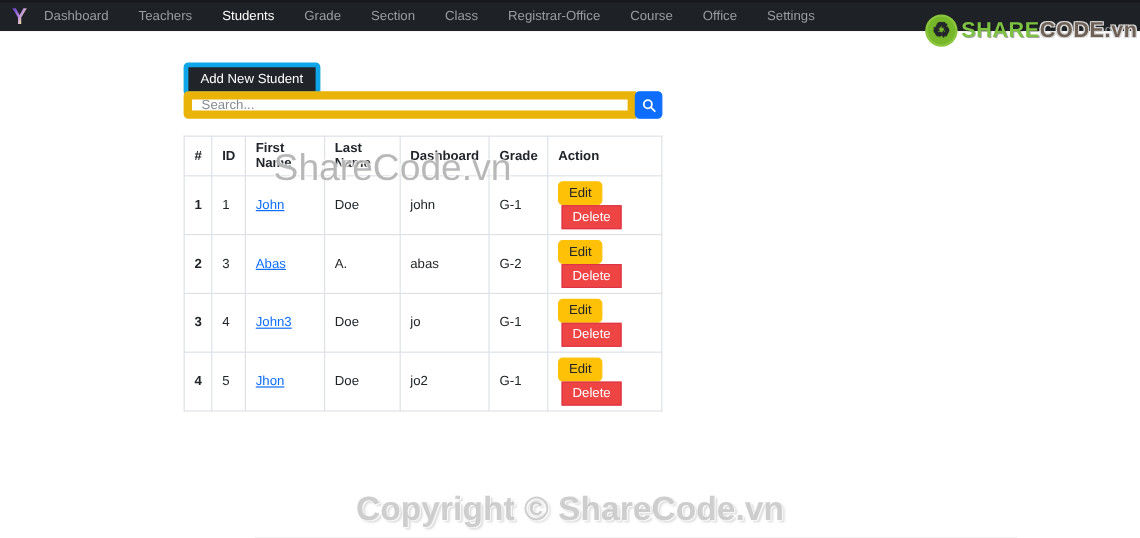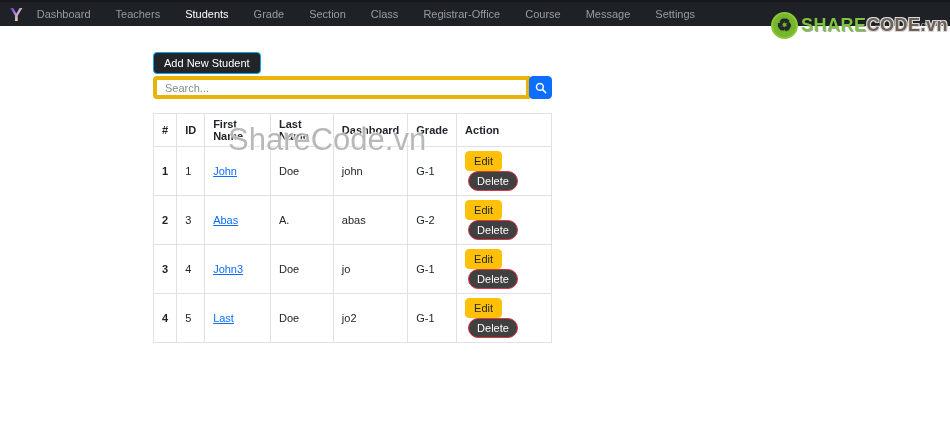--- a/index.html
+++ b/index.html
@@ -46,28 +46,28 @@
     color: #6e6054;
     text-shadow: -1px -1px 0 #d8d8d8, 1px -1px 0 #d8d8d8, -1px 1px 0 #d8d8d8, 1px 1px 0 #d8d8d8;
     margin-top: 29px;
   }
 
   
   .content { position: absolute; top: 26px; left: 0; right: 0; bottom: 0; background: #fff; }
 
   .btn-add {
     position: absolute; left: 153px; top: 26px;
-    background: #212529; color: #fff; border: 1px solid #0ea5e9;
+    background: #212529; color: #fff; border: 4px solid #0ea5e9;
     font-size: 11px; padding: 4px 10px; border-radius: 4px; cursor: pointer;
     font-family: "Liberation Sans", sans-serif;
   }
 
   .search-group { position: absolute; left: 153px; top: 50px; width: 399px; height: 23px; display: flex; }
   .search-input {
-    flex: 1; height: 100%; border: 4px solid #eab308; border-radius: 4px 0 0 4px;
+    flex: 1; height: 100%; border: 7px solid #eab308; border-radius: 4px 0 0 4px;
     padding: 0 8px; font-size: 11px; color: #212529; outline: none;
     font-family: "Liberation Sans", sans-serif;
   }
   .search-input::placeholder { color: #848b91; }
   .search-btn {
     width: 23px; height: 100%; background: #0d6efd; border: 1px solid #0d6efd;
     border-radius: 4px; margin-left: -1px; cursor: pointer;
     display: flex; align-items: center; justify-content: center;
   }
 
@@ -84,22 +84,22 @@
   .students-table tbody th { border: 1px solid #dee2e6; padding: 4px 8px; text-align: left; font-weight: bold; }
   .col-num { width: 23px; } .col-id { width: 21px; } .col-first { width: 72px; }
   .col-last { width: 68px; } .col-user { width: 66px; } .col-grade { width: 46px; } .col-action { width: 103px; }
   .name-link { color: #0d6efd; text-decoration: underline; cursor: pointer; }
   .btn-edit {
     background: #ffc107; color: #212529; border: 1px solid #ffc107;
     font-size: 11px; padding: 3px 8px; border-radius: 4px; cursor: pointer;
     font-family: "Liberation Sans", sans-serif;
   }
   .btn-delete {
-    background: #404040; color: #fff; border: 1px solid #dc3545;
-    font-size: 11px; padding: 3px 8px; border-radius: 10px; cursor: pointer;
+    background: #ef4444; color: #fff; border: 1px solid #dc3545;
+    font-size: 11px; padding: 3px 8px; border-radius: 0; cursor: pointer;
     margin-left: 3px; font-family: "Liberation Sans", sans-serif;
   }
 
   
   .wm-center {
     position: absolute; left: 228px; top: 122px; font-size: 31px; font-weight: normal;
     color: rgba(125,125,125,0.55);
     text-shadow: 1px 1px 1px rgba(255,255,255,0.9), -1px -1px 1px rgba(255,255,255,0.9);
     pointer-events: none; white-space: nowrap; z-index: 4;
   }
@@ -119,21 +119,21 @@
     <span class="brand">Y</span>
     <div class="nav-items">
       <a class="nav-item">Dashboard</a>
       <a class="nav-item">Teachers</a>
       <a class="nav-item active">Students</a>
       <a class="nav-item">Grade</a>
       <a class="nav-item">Section</a>
       <a class="nav-item">Class</a>
       <a class="nav-item">Registrar-Office</a>
       <a class="nav-item">Course</a>
-      <a class="nav-item">Message</a>
+      <a class="nav-item">Office</a>
       <a class="nav-item">Settings</a>
     </div>
     <a class="logout">Logout</a>
   </nav>
 
   <div class="sclogo">
     <span class="ring">♻</span>
     <span class="txt">
       <span class="share">SHARE</span><span class="code">CODE.vn</span>
     </span>
@@ -207,28 +207,29 @@
           <td>jo</td>
           <td>G-1</td>
           <td>
             <button class="btn-edit">Edit</button>
             <button class="btn-delete">Delete</button>
           </td>
         </tr>
         <tr>
           <th>4</th>
           <td>5</td>
-          <td><a class="name-link">Last</a></td>
+          <td><a class="name-link">Jhon</a></td>
           <td>Doe</td>
           <td>jo2</td>
           <td>G-1</td>
           <td>
             <button class="btn-edit">Edit</button>
             <button class="btn-delete">Delete</button>
           </td>
         </tr>
       </tbody>
     </table>
   </div>
 
   <div class="wm-center">ShareCode.vn</div>
+  <div class="wm-bottom">Copyright © ShareCode.vn</div>
 
 </div>
 
 </body></html>

